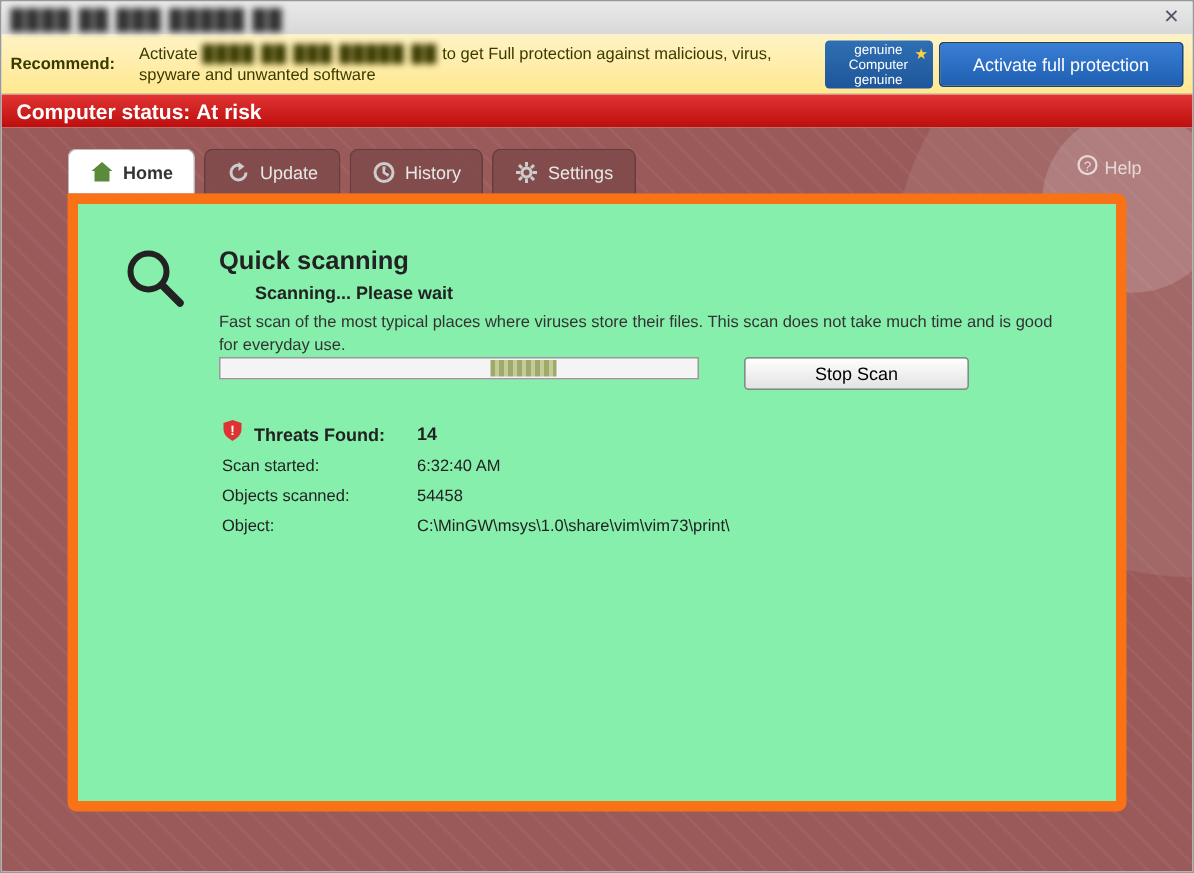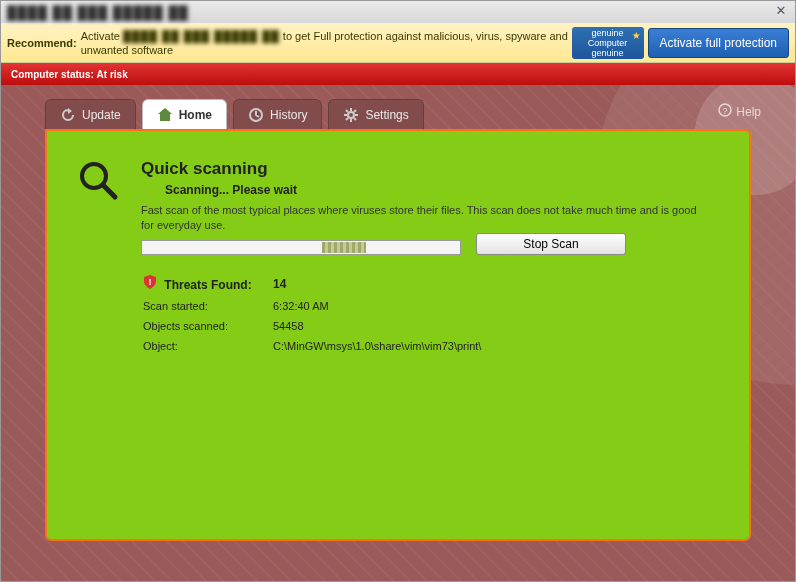--- a/index.html
+++ b/index.html
@@ -6,56 +6,56 @@
 body { font-family: "Segoe UI", Tahoma, sans-serif; font-size: 12px; background: #fff; width: 796px; height: 582px; overflow: hidden; position: relative; border: 1px solid #999; }
 
 
 .titlebar { height: 22px; background: linear-gradient(#e9e9e9,#d8d8d8); display: flex; align-items: center; padding: 0 6px; font-size: 13px; color: #333; }
 .titlebar .title { flex: 1; filter: blur(2px); letter-spacing: 1px; }
 .titlebar .close { width: 16px; height: 14px; color: #556; cursor: pointer; text-align: center; line-height: 12px; }
 
 
 .recommend { height: 40px; background: linear-gradient(#fff3c5,#ffe890); display: flex; align-items: center; padding: 4px 6px; font-size: 11px; color: #3a3a00; border-bottom: 1px solid #cc9; }
 .recommend .label { font-weight: bold; margin-right: 4px; }
-.recommend .txt { flex: 1; line-height: 14px; }
+.recommend .txt { flex: 1; line-height: 14px; margin-left: 12px; }
 .recommend .txt .blur { filter: blur(2px); letter-spacing: 1px; }
 .genuine { width: 72px; height: 32px; background: linear-gradient(#2f6fb3,#1e559a); color: #fff; font-size: 9px; border-radius: 3px; display: flex; flex-direction: column; align-items: center; justify-content: center; margin-right: 4px; position: relative; }
 .genuine .star { position: absolute; right: 3px; top: 3px; color: #ffd23f; font-size: 10px; }
-.activate-btn { height: 30px; padding: 0 11px; background: linear-gradient(#3a7fd6,#1e5fb1); color: #fff; border: 1px solid #14437d; border-radius: 3px; font-size: 12px; cursor: pointer; }
+.activate-btn { height: 30px; padding: 0 22px; background: linear-gradient(#3a7fd6,#1e5fb1); color: #fff; border: 1px solid #14437d; border-radius: 3px; font-size: 12px; cursor: pointer; }
 
 
-.statusbar { height: 22px; background: linear-gradient(#e23434,#bd0d0d); color: #fff; font-size: 10px; display: flex; align-items: center; padding: 0 10px; font-weight: bold; }
+.statusbar { height: 22px; background: linear-gradient(#e23434,#bd0d0d); color: #fff; font-size: 14px; display: flex; align-items: center; padding: 0 10px; font-weight: bold; }
 
 
 .mainbg { position: relative; height: calc(582px - 22px - 40px - 22px - 2px); background: #9a5a5a; overflow: hidden; }
 .mainbg::before { content:""; position:absolute; inset:0; background:
   radial-gradient(circle at 95% 10%, rgba(255,255,255,0.15) 0 60px, transparent 61px),
   radial-gradient(circle at 100% 20%, rgba(255,255,255,0.08) 0 200px, transparent 201px),
   repeating-linear-gradient(45deg, rgba(255,255,255,0.04) 0 2px, transparent 2px 12px);
 }
 
 
 .tabs { position: relative; display: flex; align-items: flex-end; height: 44px; padding: 10px 0 0 44px; gap: 6px; }
 .tab { height: 30px; display: flex; align-items: center; gap: 6px; padding: 0 14px; border-radius: 6px 6px 0 0; font-size: 12px; cursor: pointer; color: #e8e8e8; background: rgba(120,70,70,0.7); border: 1px solid rgba(0,0,0,0.2); border-bottom: none; }
 .tab.active { background: #fff; color: #333; font-weight: bold; border-color: #bbb; }
 .tab .ticon { width: 16px; height: 16px; display: inline-flex; align-items: center; justify-content: center; }
 .help { position: absolute; right: 34px; top: 18px; color: rgba(255,255,255,0.7); font-size: 12px; cursor: pointer; display: flex; align-items: center; gap: 4px; }
 
 
-.panel { position: relative; margin: 0 44px 44px 44px; background: #84cc16; border: 2px solid #f97316; border-radius: 0 6px 6px 6px; height: calc(100% - 44px - 40px); padding: 28px 30px; }
+.panel { position: relative; margin: 0 44px 44px 44px; background: #86efac; border: 7px solid #f97316; border-radius: 0 6px 6px 6px; height: calc(100% - 44px - 40px); padding: 28px 30px; }
 
 .scanrow { display: flex; gap: 18px; }
 .bigicon { width: 46px; }
 .bigicon svg { width: 42px; height: 42px; }
 
 h2 { font-size: 17px; font-weight: bold; color: #222; margin-bottom: 4px; }
 .subtitle { font-size: 12px; font-weight: bold; color: #222; margin-bottom: 6px; margin-left: 24px; }
 .desc { font-size: 11px; color: #333; line-height: 15px; max-width: 560px; }
 
-.progressrow { display: flex; align-items: flex-end; gap: 15px; margin-bottom: 20px; }
+.progressrow { display: flex; align-items: flex-start; gap: 30px; margin-bottom: 20px; }
 .progressbar { width: 320px; height: 15px; border: 1px solid #999; background: #f4f4f4; position: relative; }
 .progressbar .chunk { position: absolute; top: 1px; height: 11px; width: 44px; left: 180px; background: repeating-linear-gradient(90deg,#9fa96a 0 3px,#c3cb9a 3px 6px); }
 .stopbtn { width: 150px; height: 22px; background: linear-gradient(#fefefe,#e3e3e3); border: 1px solid #888; border-radius: 3px; font-size: 12px; cursor: pointer; }
 
 .stats { margin-left: 2px; }
 .stats .row { display: flex; font-size: 11px; color: #222; margin-bottom: 8px; align-items: center; }
 .stats .row .k { width: 130px; }
 .stats .row .v { }
 .stats .row.threat .k, .stats .row.threat .v { font-weight: bold; font-size: 12px; }
 .shield { width: 14px; height: 14px; margin-right: 4px; display: inline-block; }
@@ -83,35 +83,35 @@
 </div>
 
 <div class="statusbar">
   <span>Computer status:</span>&nbsp;
   <span>At risk</span>
 </div>
 
 <div class="mainbg">
 
   <div class="tabs">
+    <div class="tab active">
+      <span class="ticon">
+        <svg viewBox="0 0 16 16">
+            <path fill="#5a8a3a" d="M8 1l7 6h-2v7H3V7H1z"></path>
+          </svg>
+      </span>
+      <span>Home</span>
+    </div>
     <div class="tab">
       <span class="ticon">
         <svg viewBox="0 0 16 16">
             <path fill="#ccc" d="M8 2a6 6 0 106 6h-2a4 4 0 11-4-4V1l4 3-4 3z"></path>
           </svg>
       </span>
       <span>Update</span>
-    </div>
-    <div class="tab active">
-      <span class="ticon">
-        <svg viewBox="0 0 16 16">
-            <path fill="#5a8a3a" d="M8 1l7 6h-2v7H3V7H1z"></path>
-          </svg>
-      </span>
-      <span>Home</span>
     </div>
     <div class="tab">
       <span class="ticon">
         <svg viewBox="0 0 16 16">
             <circle cx="8" cy="8" r="6" fill="none" stroke="#ccc" stroke-width="2"></circle>
             <path stroke="#ccc" stroke-width="2" d="M8 4v4l3 2"></path>
           </svg>
       </span>
       <span>History</span>
     </div>

